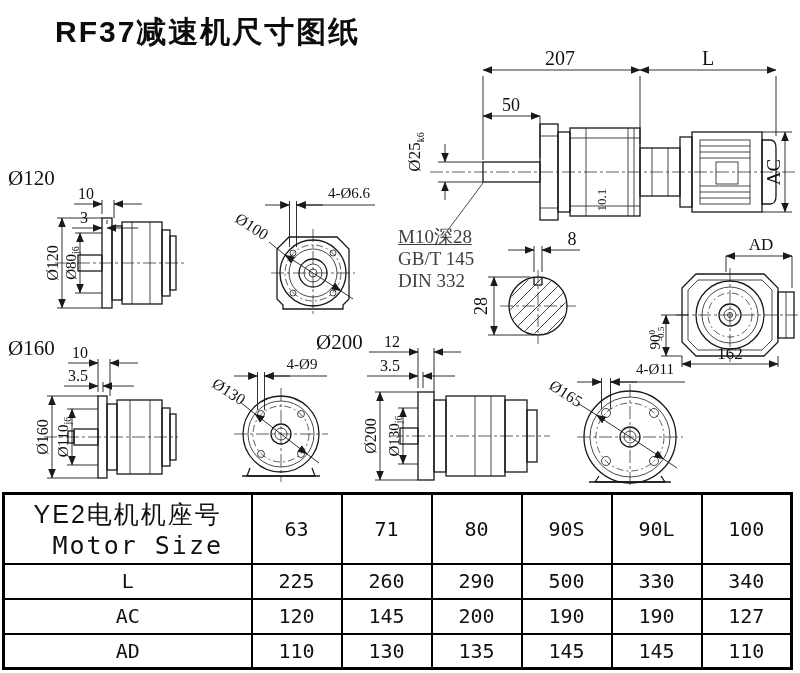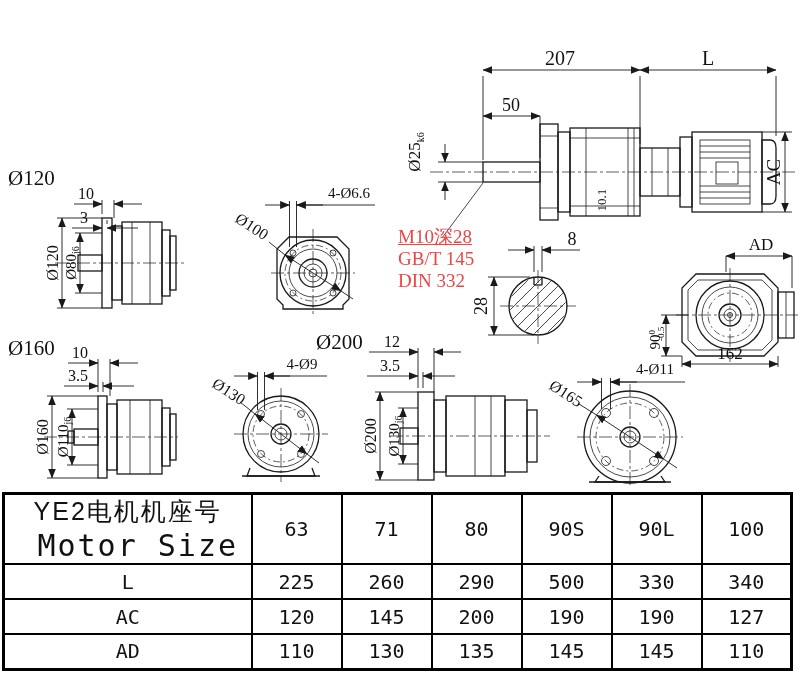--- a/index.html
+++ b/index.html
@@ -4,44 +4,45 @@
 <style>
   html,body { margin:0; padding:0; background:#fff; }
   .page { position:relative; width:800px; height:673px; background:#ffffff; overflow:hidden;
           font-family:"Liberation Sans", sans-serif; color:#111; }
   .abs { position:absolute; }
   .title { font-size:30px; font-weight:bold; letter-spacing:2px; color:#0d0d0d; }
   .logo { border:4px solid #3e2a28; padding:1px 10px 3px 10px; background:#fff;
           font-family:"Liberation Serif", serif; font-weight:600; font-size:31px;
           color:#1c16c4; letter-spacing:1px; }
   .vtitle { font-family:"Liberation Serif", serif; font-size:21px; color:#111; }
-  .notes { font-family:"Liberation Serif", serif; font-size:19px; line-height:22px; color:#ef4444; }
+  .notes { font-family:"Liberation Serif", serif; font-size:19px; line-height:22px; color:#404040; }
   .notes .u { text-decoration:underline; }
   svg { overflow:visible; }
   .ln  { fill:none; stroke:#1a1a1a; stroke-width:1.3; }
   .tn  { fill:none; stroke:#1a1a1a; stroke-width:0.8; }
   .cl  { fill:none; stroke:#1a1a1a; stroke-width:0.7; stroke-dasharray:13 3 3 3; }
   .bc  { fill:none; stroke:#1a1a1a; stroke-width:0.7; stroke-dasharray:7 3 2 3; }
   .dim { fill:none; stroke:#1a1a1a; stroke-width:0.9; }
   .hat { stroke:#1a1a1a; stroke-width:0.8; }
   text { font-family:"Liberation Serif", serif; fill:#111; text-anchor:middle; }
   .sub { font-size:10px; }
   
   .spec { position:absolute; left:2px; top:492px; border-collapse:collapse; table-layout:fixed; }
   .spec td { border:2px solid #000; text-align:center; vertical-align:middle; padding:0; }
   .spec { border:3px solid #000; }
   .hdr-cn { font-size:25px; letter-spacing:2px; }
-  .hdr-en { font-family:"DejaVu Sans Mono", monospace; font-size:30px; letter-spacing:2px;padding-left:20px; }
+  .hdr-en { font-family:"DejaVu Sans Mono", monospace; font-size:25px; letter-spacing:2px;padding-left:20px; }
   .num { font-family:"DejaVu Sans Mono", monospace; font-size:20px; }
 </style>
 </head>
 <body>
 
 <div class="page">
 
+  <div class="abs title" style="left:55px; top:12px;">RF37减速机尺寸图纸</div>
 
   <svg class="abs" style="left:400px; top:52px;" width="400" height="200" viewBox="0 0 400 200">
     <defs>
       <marker id="arr" viewBox="0 0 10 8" refX="9.5" refY="4" markerWidth="11" markerHeight="9" orient="auto-start-reverse">
         <path d="M0,0 L10,4 L0,8 z" fill="#1a1a1a"></path>
       </marker>
       <clipPath id="secclip">
           <circle cx="70" cy="74" r="28"></circle>
         </clipPath>
     </defs>

